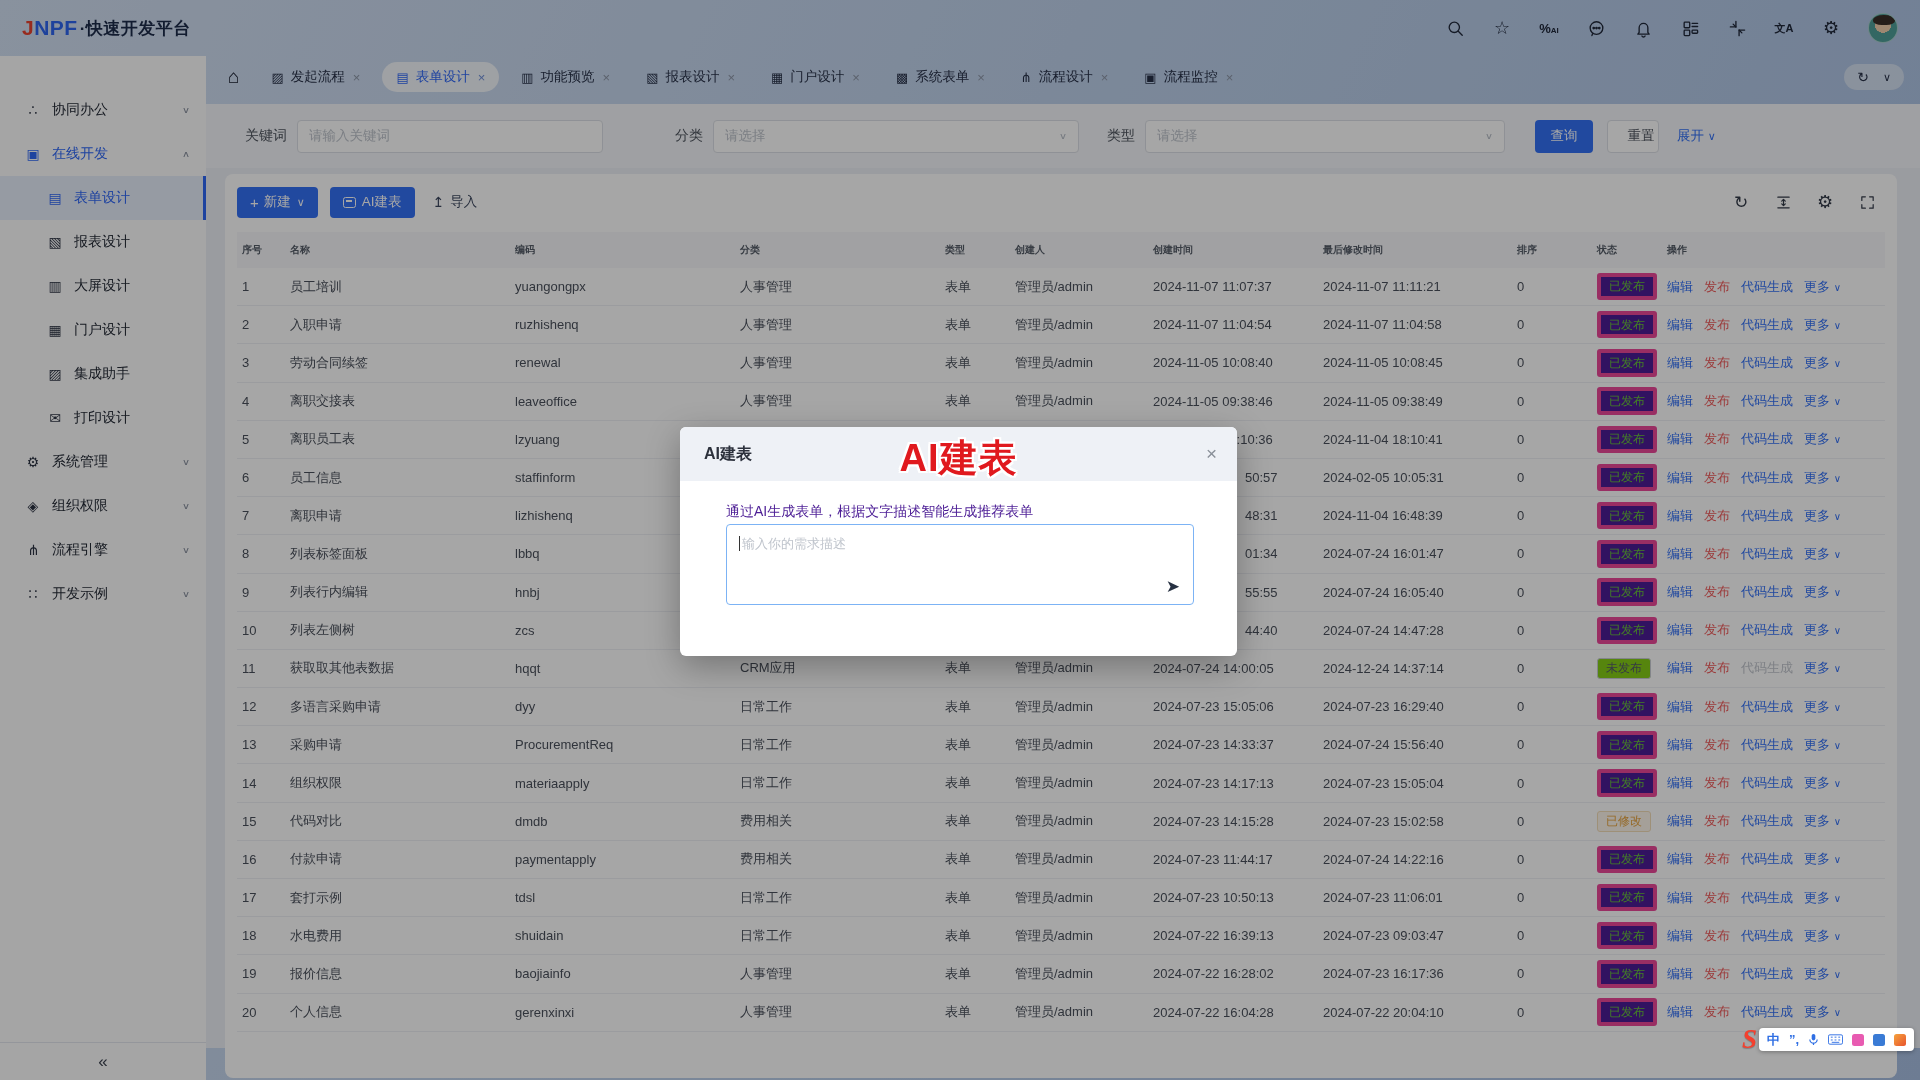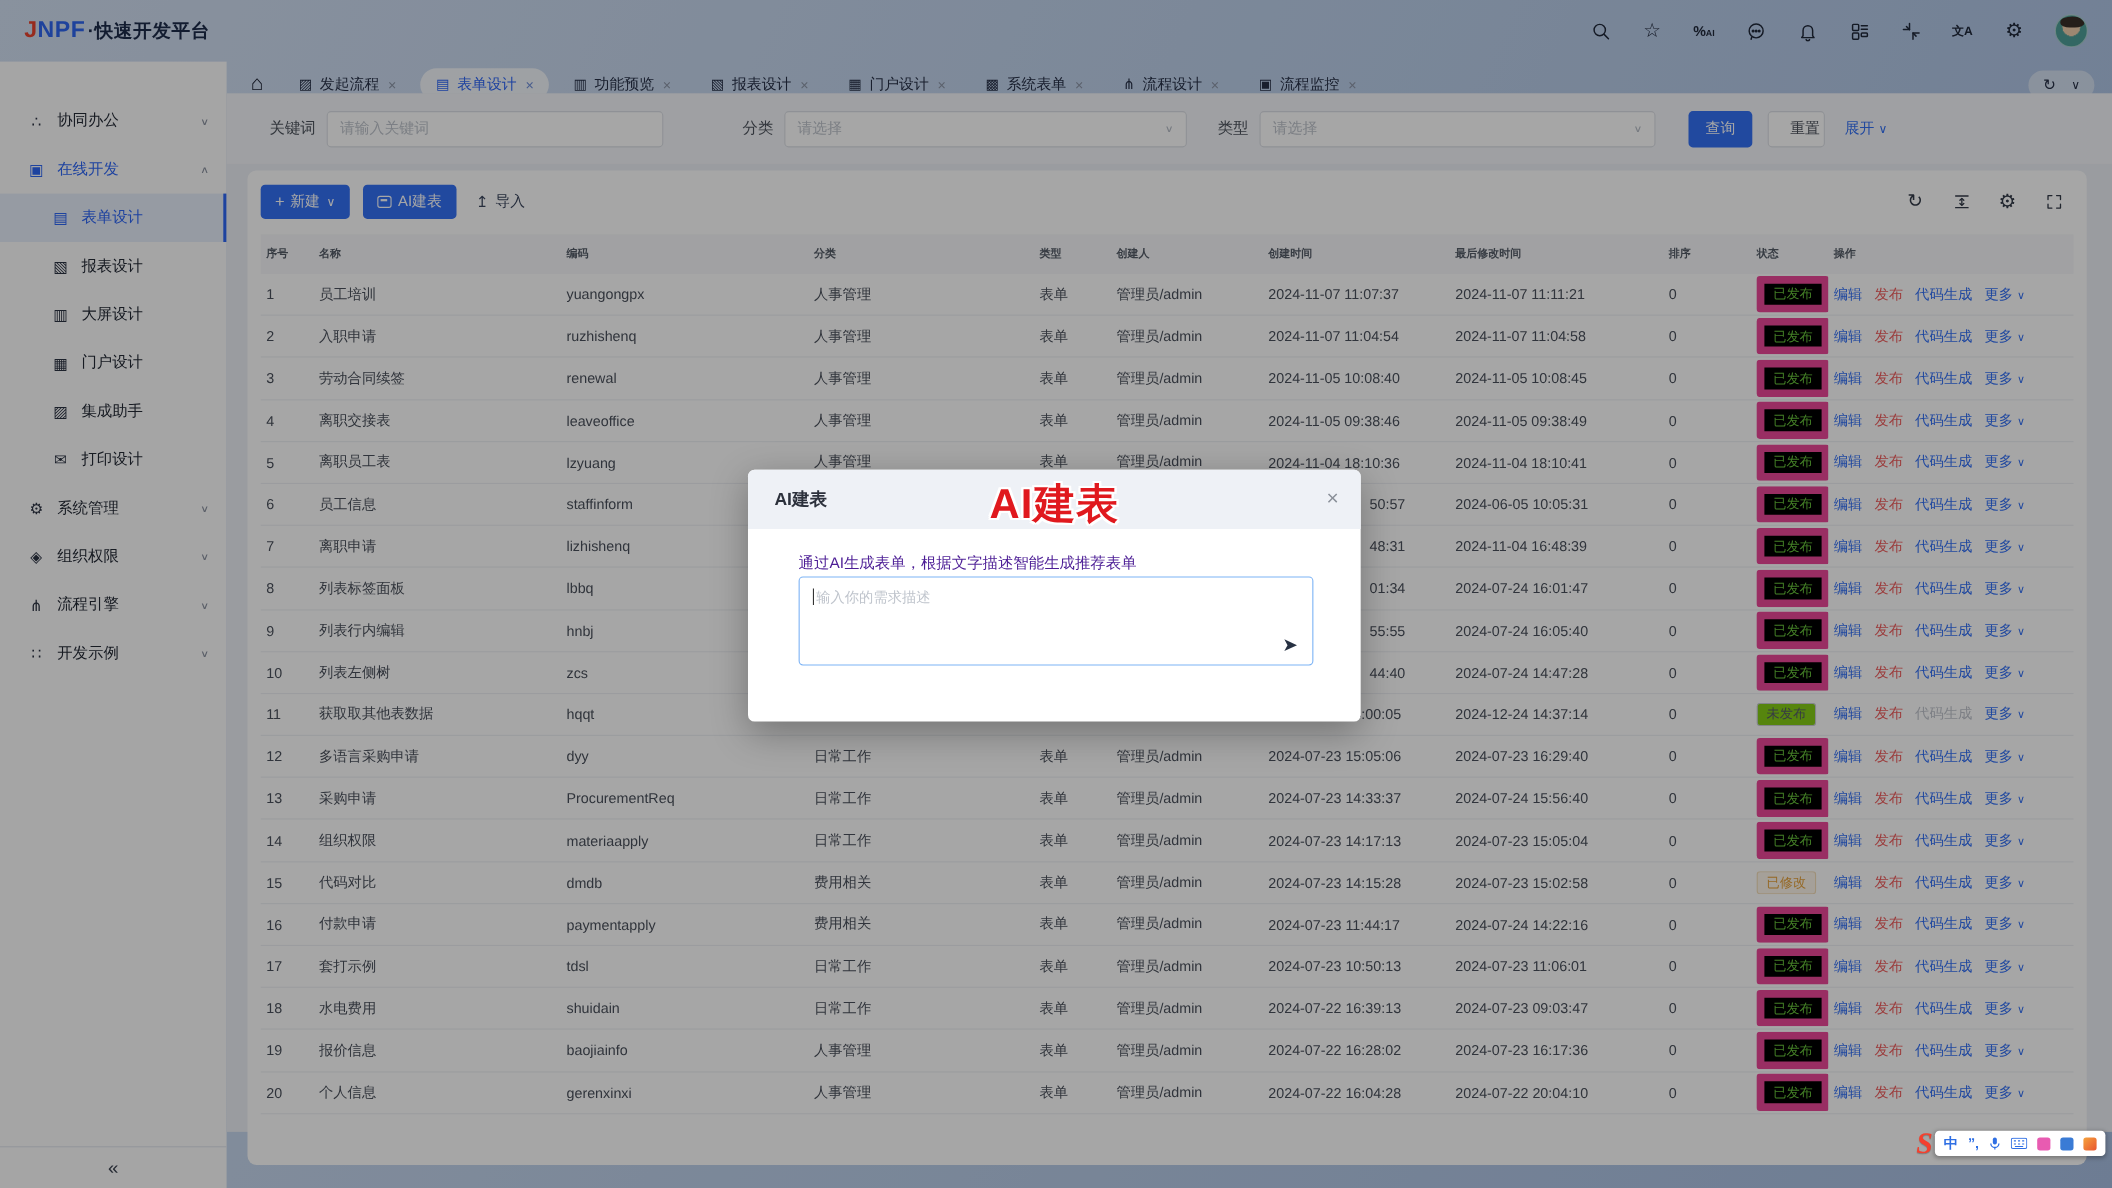--- a/index.html
+++ b/index.html
@@ -50,21 +50,21 @@
   .mi .lb { flex:1; }
   .mi .ch { font-size:11px; color:#8a919f; transform:scaleY(.8); }
   .mi.blue, .mi.blue .ic { color:#2f67f5; }
   .sub .mi { padding-left:46px; }
   .sub .mi.active { background:#e7eefb; color:#2f67f5; border-right:3px solid #2f67f5; }
   .sub .mi.active .ic { color:#2f67f5; }
   .collapse-bar { height:38px; border-top:1px solid #e4e7ee; display:flex;
     align-items:center; justify-content:center; color:#3c4350; font-size:17px; cursor:pointer; }
 
   
-  .content { position:absolute; left:206px; top:85px; width:1714px; height:944px;
+  .content { position:absolute; left:206px; top:104px; width:1714px; height:944px;
     background:#edf0f6; }
   .filter-row { position:absolute; left:0; top:0; width:1714px; height:64px;
     background:#f4f6fa; display:flex; align-items:center; padding-left:39px; font-size:14px; }
   .flabel { color:#4e545e; margin-right:10px; white-space:nowrap; }
   .finput { width:306px; height:33px; background:#fff; border:1px solid #dcdfe6; border-radius:4px;
     display:flex; align-items:center; padding:0 11px; color:#bfc4cc; font-size:13.5px; }
   .fselect { height:33px; background:#fff; border:1px solid #dcdfe6; border-radius:4px;
     display:flex; align-items:center; justify-content:space-between; padding:0 11px;
     color:#bfc4cc; font-size:13.5px; }
   .fselect .arr { color:#b6bcc6; font-size:11px; transform:scaleY(.8); }
@@ -90,21 +90,21 @@
   .tool-icons .tico { color:#343b49; font-size:17px; }
   .tool-icons svg { width:17px; height:17px; stroke:#343b49; fill:none; stroke-width:1.7; stroke-linecap:round; }
 
   .grid-h, .grid-r { display:grid;
     grid-template-columns:48px 225px 225px 205px 70px 138px 170px 194px 80px 70px 235px;
     align-items:center; }
   .grid-h { height:36px; background:#f7f8fa; color:#555c68; font-size:10px; font-weight:700; }
   .grid-h > div, .grid-r > div { padding:0 6px 0 5px; overflow:hidden; white-space:nowrap; }
   .grid-r { height:38.2px; border-bottom:1px solid #eef0f4; font-size:13px; color:#4b515c; }
   .badge { display:inline-block; font-size:12px; padding:2.5px 8px; border-radius:3px; line-height:1.2; }
-  .badge.published { color:#67c23a; background:#000000; border:7px solid #ec4899; }
+  .badge.published { color:#67c23a; background:#4c1d95; border:4px solid #ec4899; }
   .badge.unpublished { color:#555c68; background:#84cc16; border:1px solid #c9ccd4; }
   .badge.modified { color:#e6a23c; background:#fdf6ec; border:1px solid #f3ddb8; }
   .acts { display:flex; gap:11px; align-items:center; }
   .alink { color:#3370f5; cursor:pointer; white-space:nowrap; }
   .alink.red { color:#ef5d5d; }
   .alink.disabled { color:#c0c4cc; cursor:default; }
   .alink .arr { font-size:10px; }
   .partial { padding-left:97px !important; }
 
   
@@ -485,21 +485,21 @@
           </div>
         </div>
         <div class="grid-r">
           <div>6</div>
           <div>员工信息</div>
           <div>staffinform</div>
           <div></div>
           <div></div>
           <div></div>
           <div class="partial">50:57</div>
-          <div>2024-06-05 10:05:31</div>
+          <div>2024-02-05 10:05:31</div>
           <div>0</div>
           <div><span class="badge published">已发布</span></div>
           <div class="acts">
             <span class="alink">编辑</span>
             <span class="alink red">发布</span>
             <span class="alink">代码生成</span>
             <span class="alink">更多 <span class="arr">∨</span></span>
           </div>
         </div>
         <div class="grid-r">

